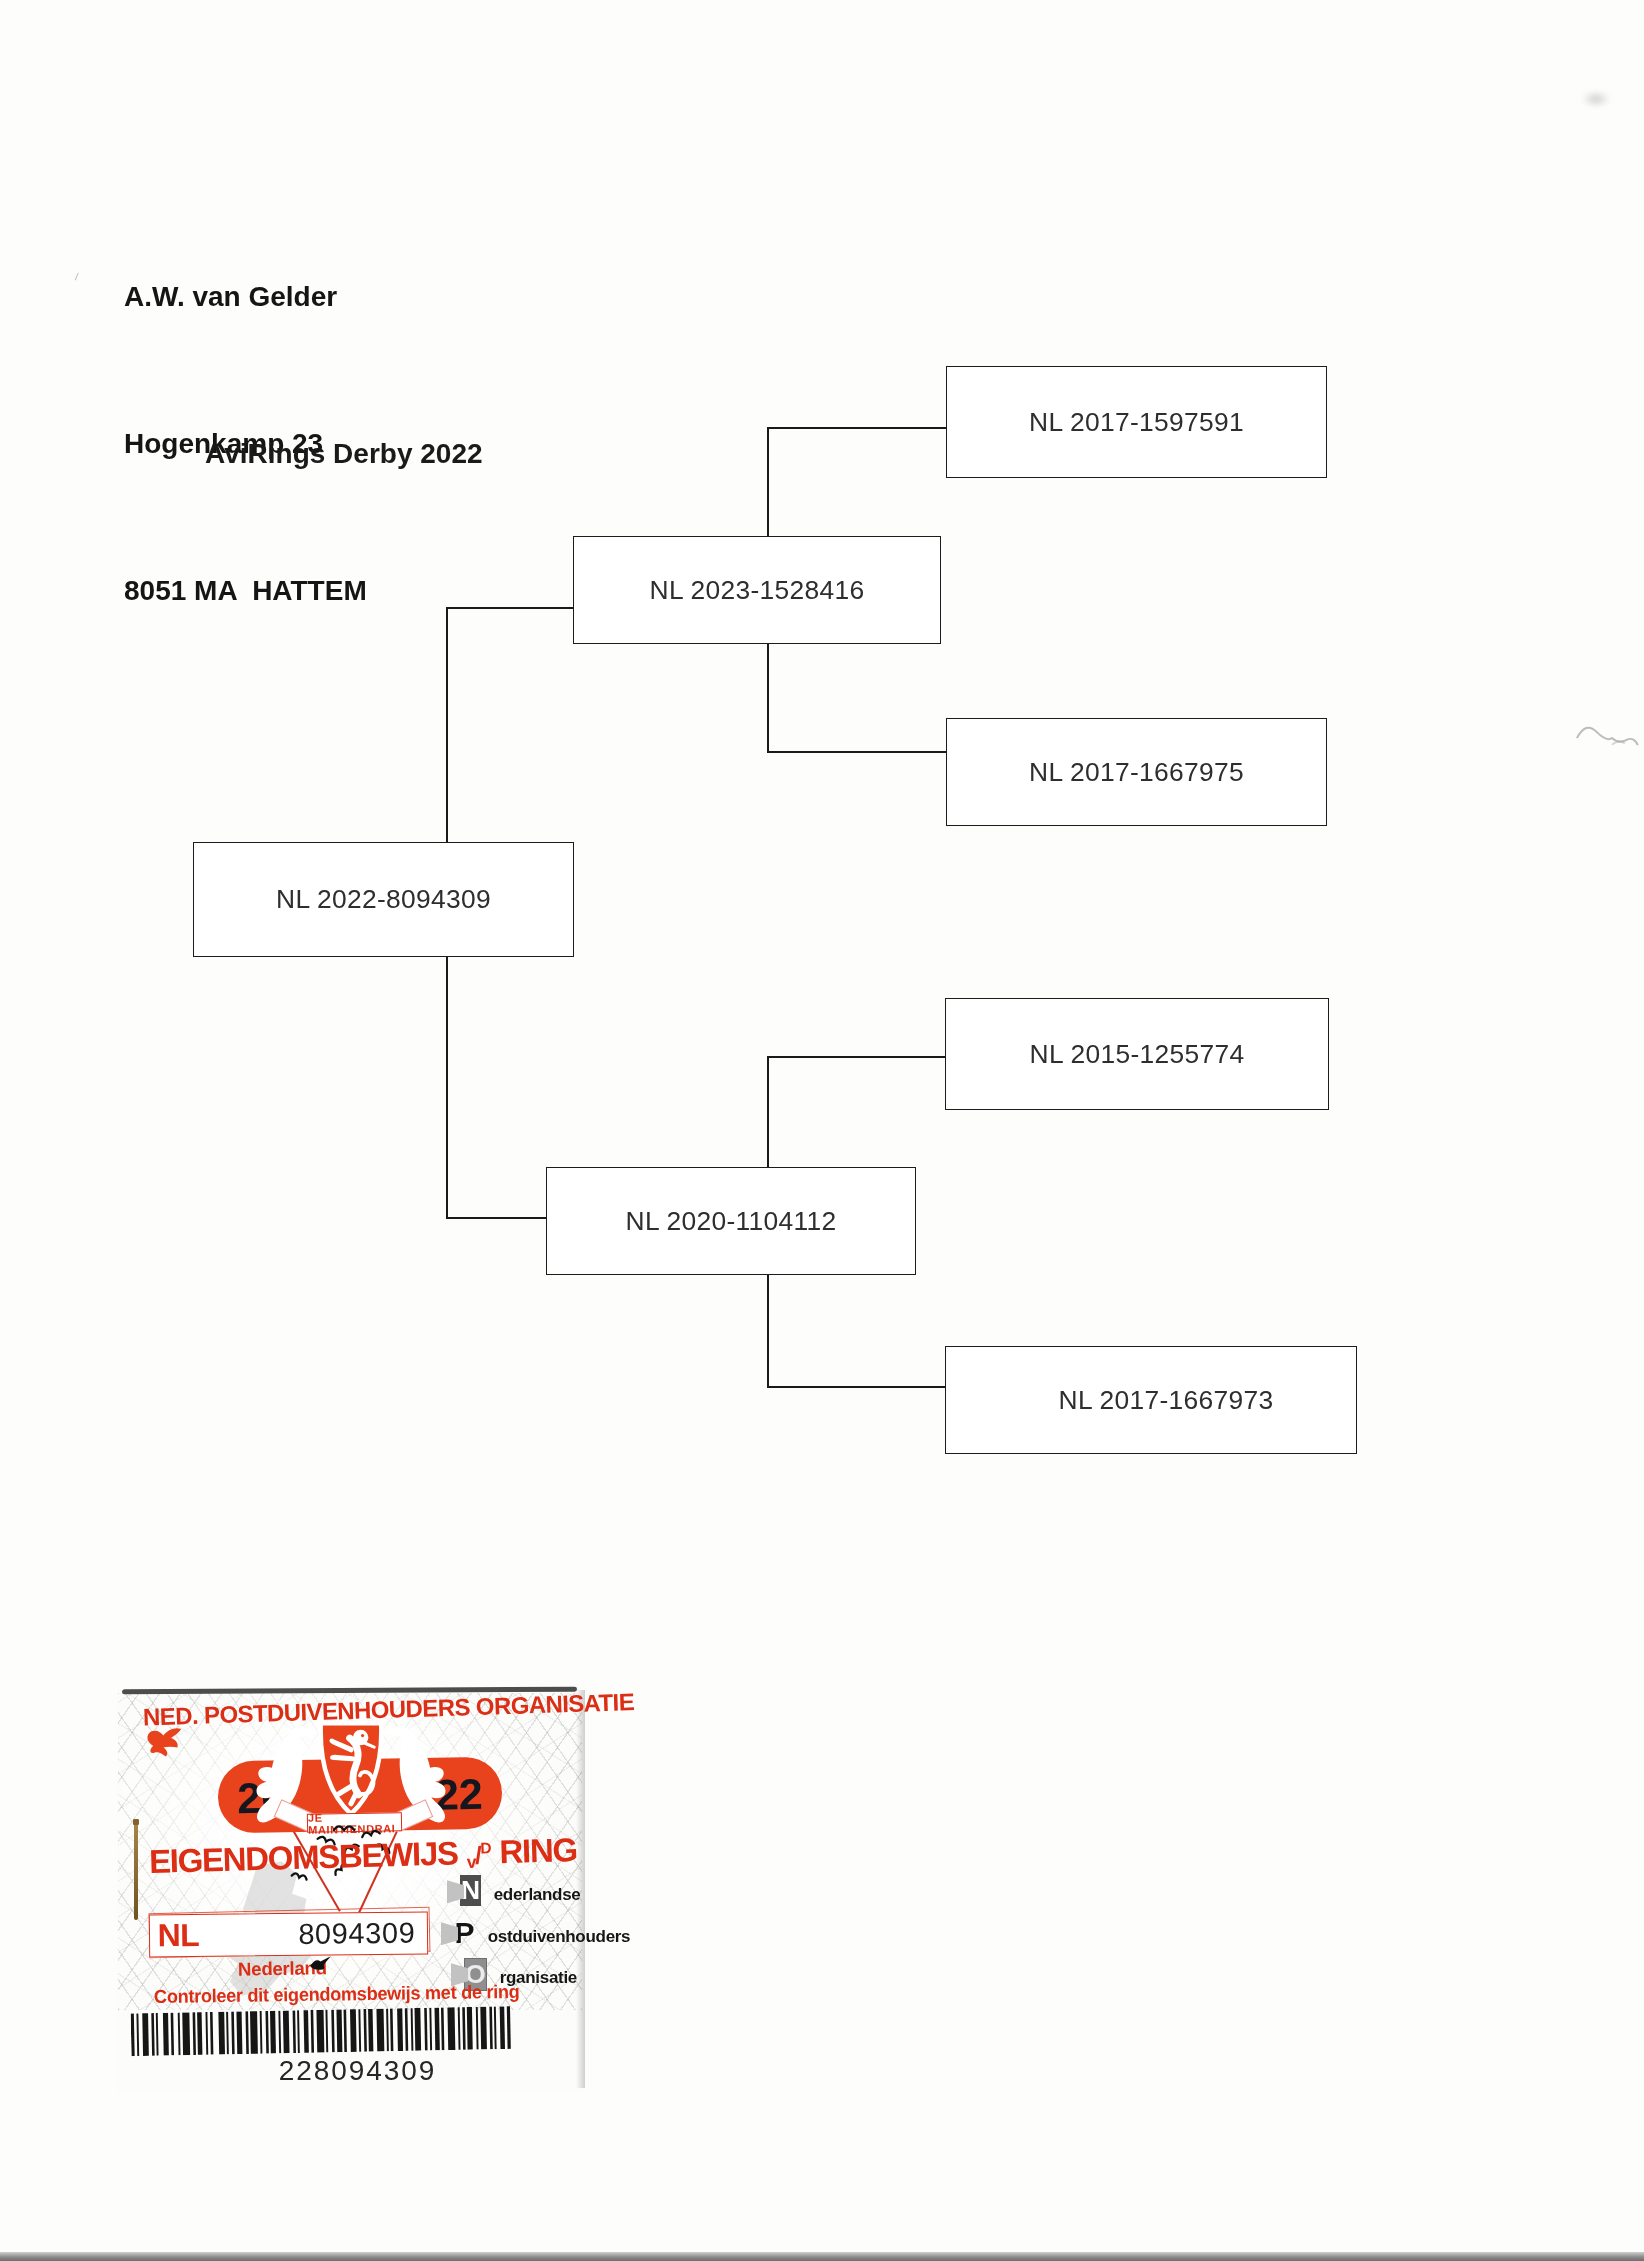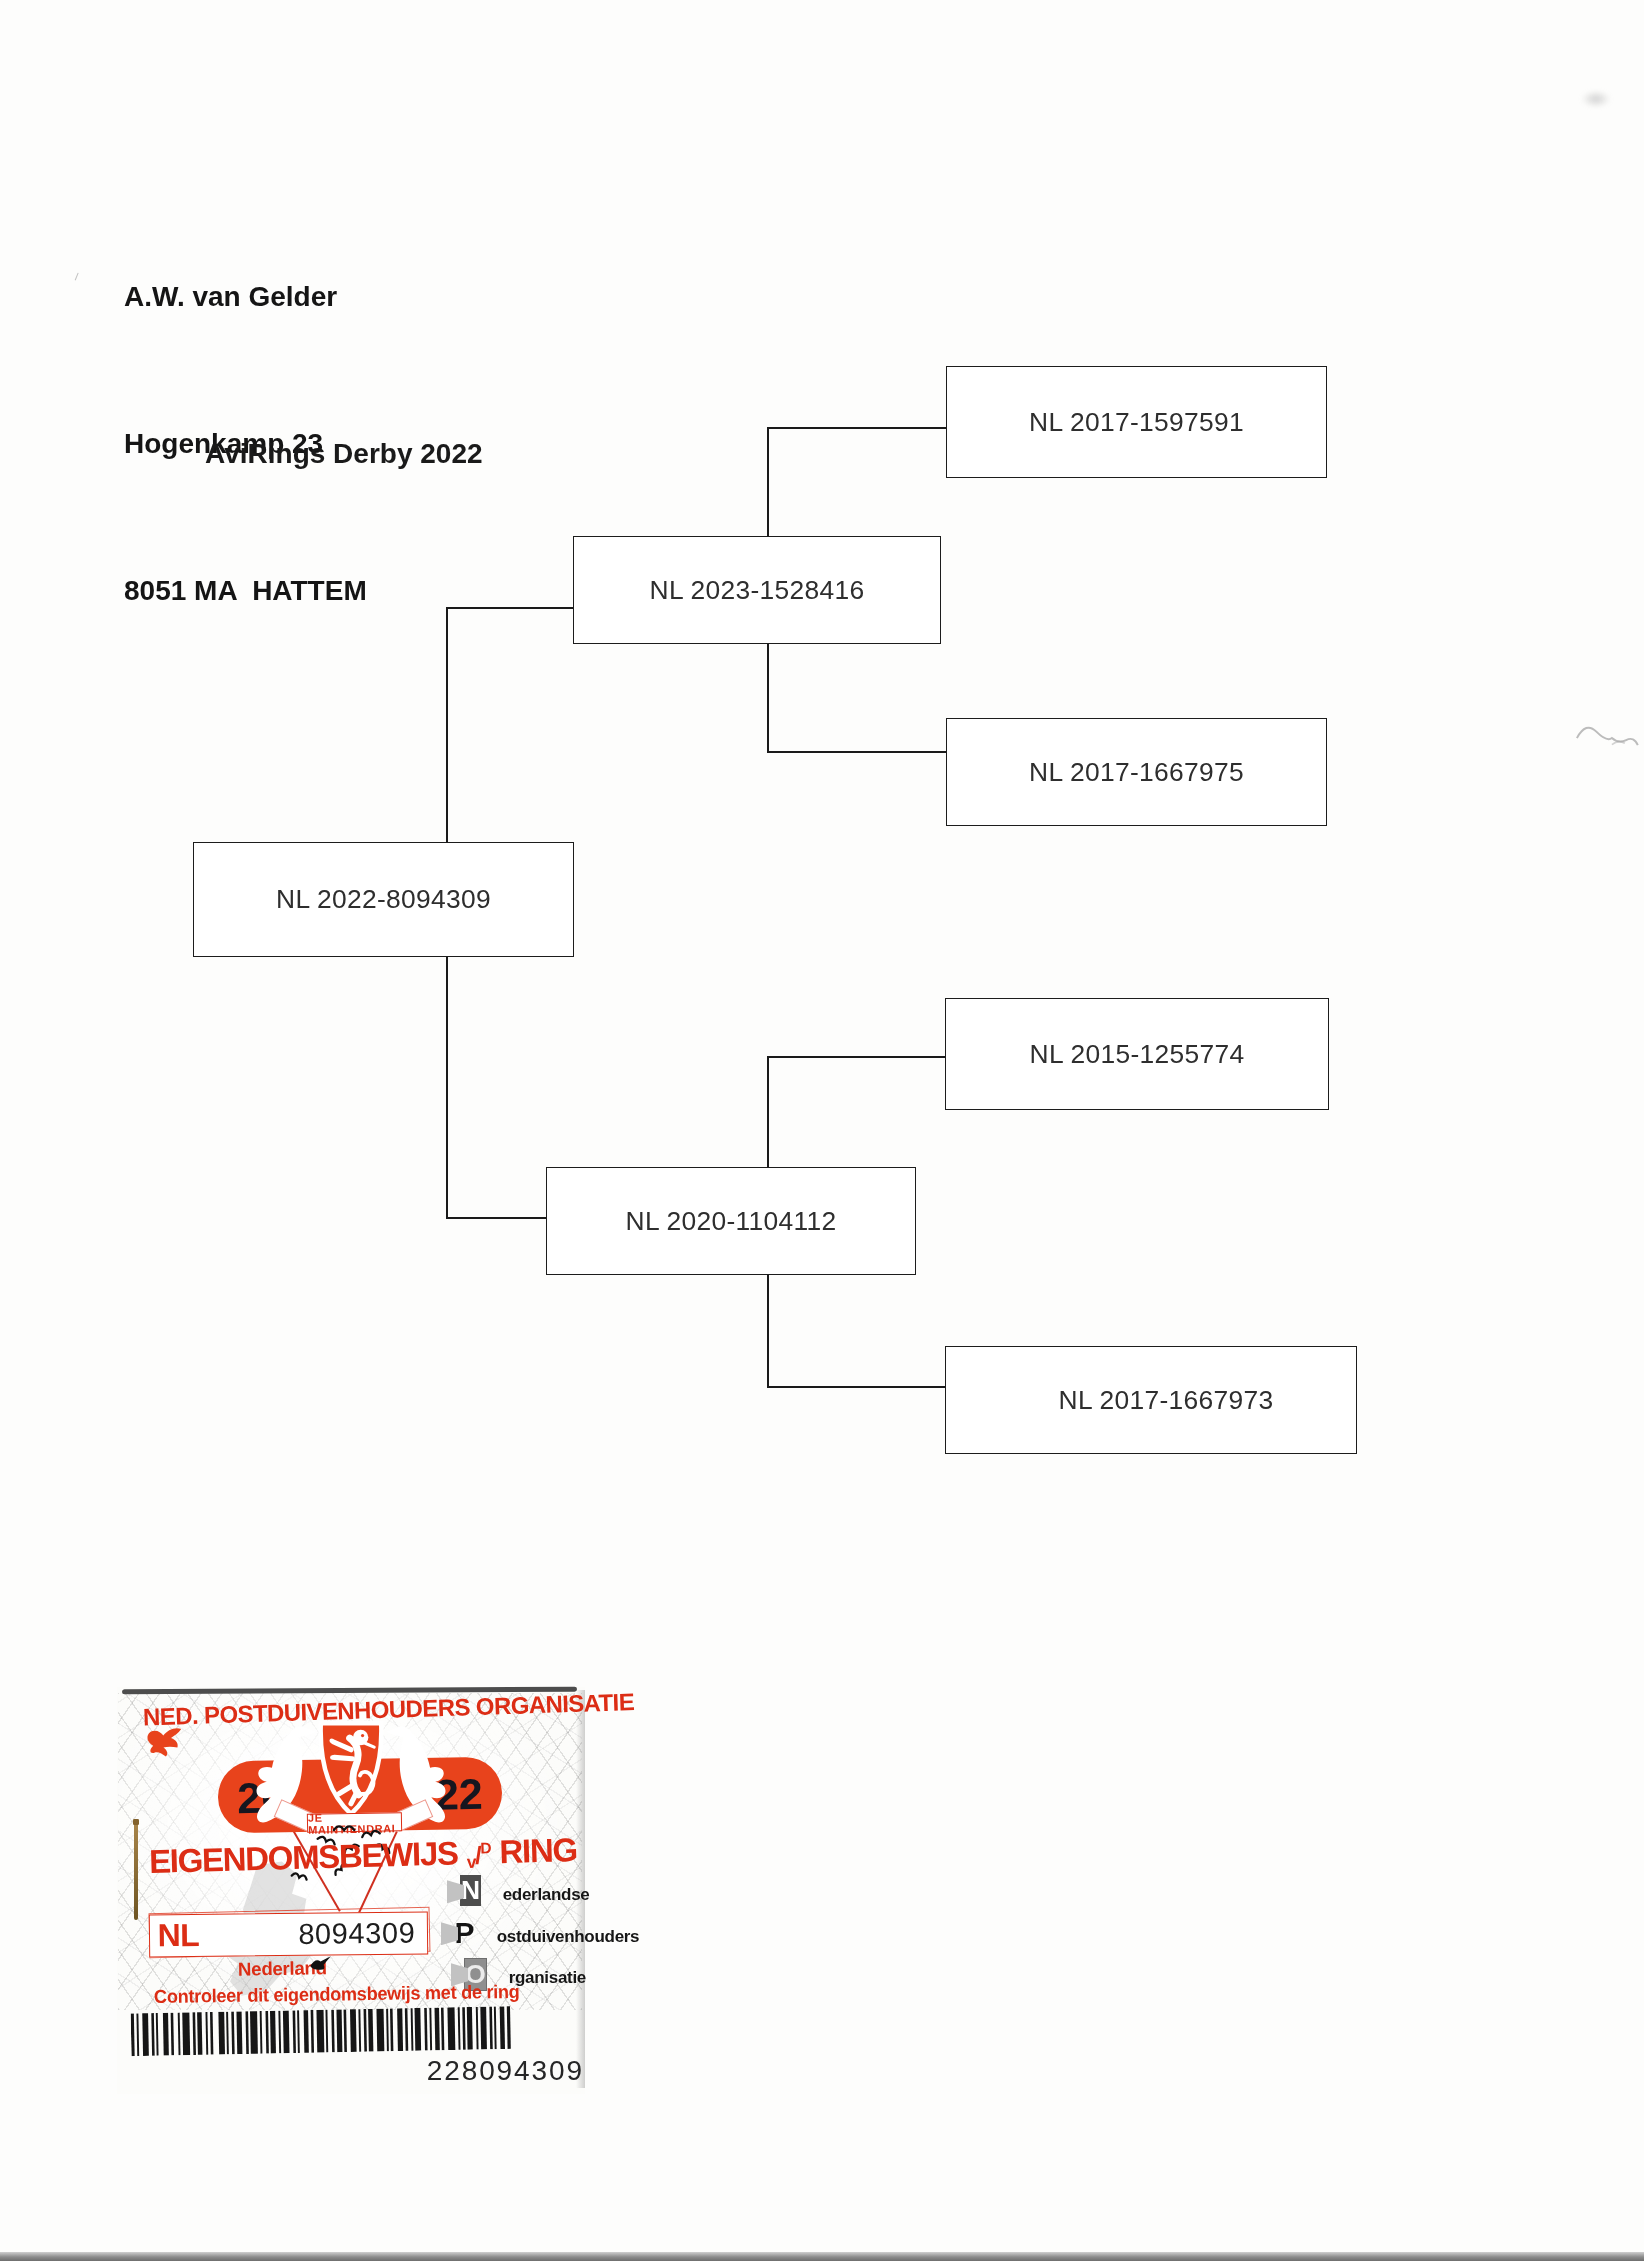--- a/index.html
+++ b/index.html
@@ -64,25 +64,25 @@
   .country-label{position:absolute;left:121px;top:271px;color:var(--red);font-size:18.7px;
       font-weight:700;transform:rotate(-1deg);letter-spacing:-0.3px;}
   .npo-row{position:absolute;display:flex;align-items:flex-start;}
   .npo-flag{width:17px;height:23px;background:#c2c2c2;margin-right:-3.9px;margin-top:5.2px;
       clip-path:polygon(0 0,100% 22%,100% 78%,0 100%);}
   .npo-init{width:20.6px;height:31px;display:flex;align-items:center;justify-content:center;
       font-size:26.4px;font-weight:700;}
   .npo-init.boxed-dark{background:#4d4d4d;color:#fff;}
   .npo-init.boxed-mid{background:#8f8f8f;color:#ececec;border:1.3px solid #6e6e6e;}
   .npo-init.plain{color:#141414;font-size:30px;}
-  .npo-word{font-size:17px;font-weight:700;color:#161616;margin-left:22px;margin-top:10.3px;letter-spacing:-0.3px;}
+  .npo-word{font-size:17px;font-weight:700;color:#161616;margin-left:13px;margin-top:10.3px;letter-spacing:-0.3px;}
   .check-line{position:absolute;left:37px;top:299px;color:var(--red);font-size:18.7px;font-weight:700;
       transform:rotate(-.8deg) scaleX(.97);transform-origin:left;letter-spacing:-0.3px;white-space:nowrap;}
   .barcode{position:absolute;left:14px;top:322px;width:453px;height:43px;transform:rotate(-1.1deg);}
-  .barcode-text{position:absolute;left:14px;top:368px;width:453px;text-align:right;
+  .barcode-text{position:absolute;left:14px;top:368px;width:453px;text-align:center;
       font-size:28px;color:#262626;letter-spacing:1.9px;}
   .pin{position:absolute;left:17.4px;top:135px;width:3.9px;height:98px;border-radius:1.9px;
       background:linear-gradient(#a8854a,#6d5422);}
   .pin::before{content:"";position:absolute;left:-1.3px;top:-2.6px;width:6.4px;height:5.2px;background:#83622c;border-radius:1.3px;}
   
   .apostrophe{position:absolute;left:76px;top:273px;width:2.6px;height:8.4px;
       border-left:1.9px solid #9a9a9a;transform:rotate(22deg);opacity:.6;}
   .smudge{position:absolute;left:1581px;top:90px;width:30px;height:18px;border-radius:50%;
       background:radial-gradient(rgba(160,160,160,.45),rgba(160,160,160,0) 70%);filter:blur(1.9px);}
   .bottom-strip{position:absolute;left:0;top:2252px;width:1644px;height:9px;

